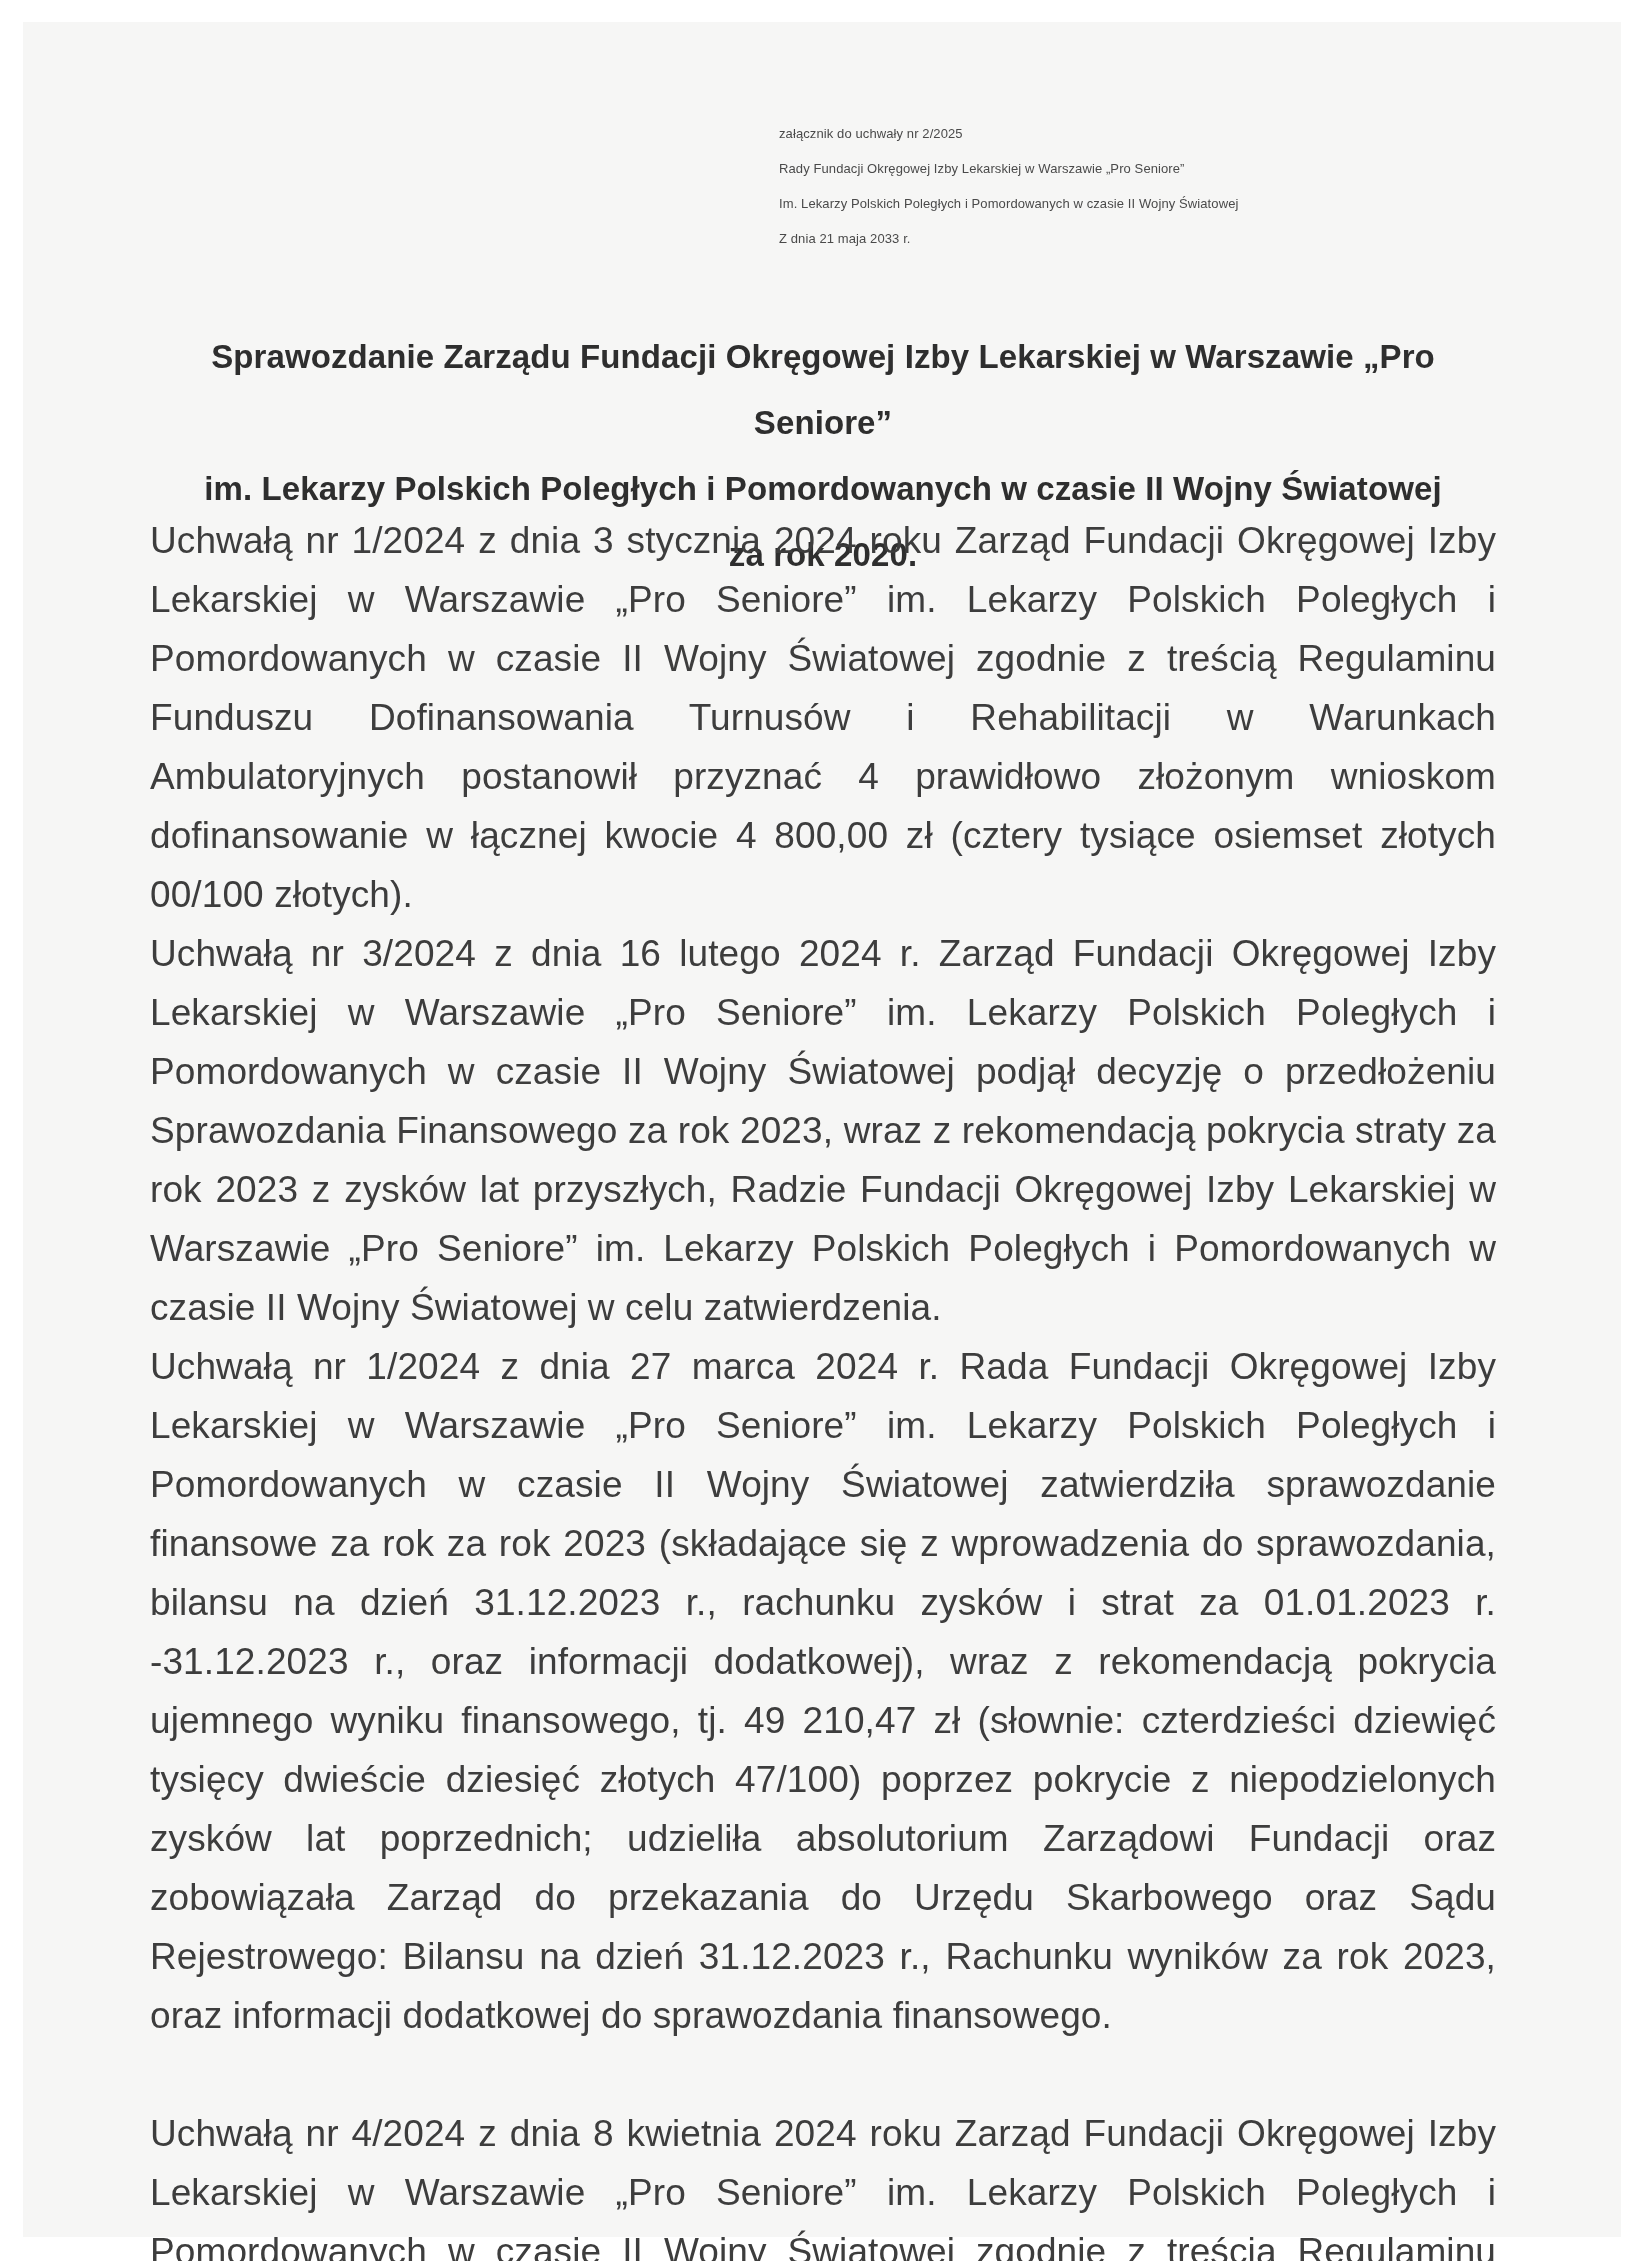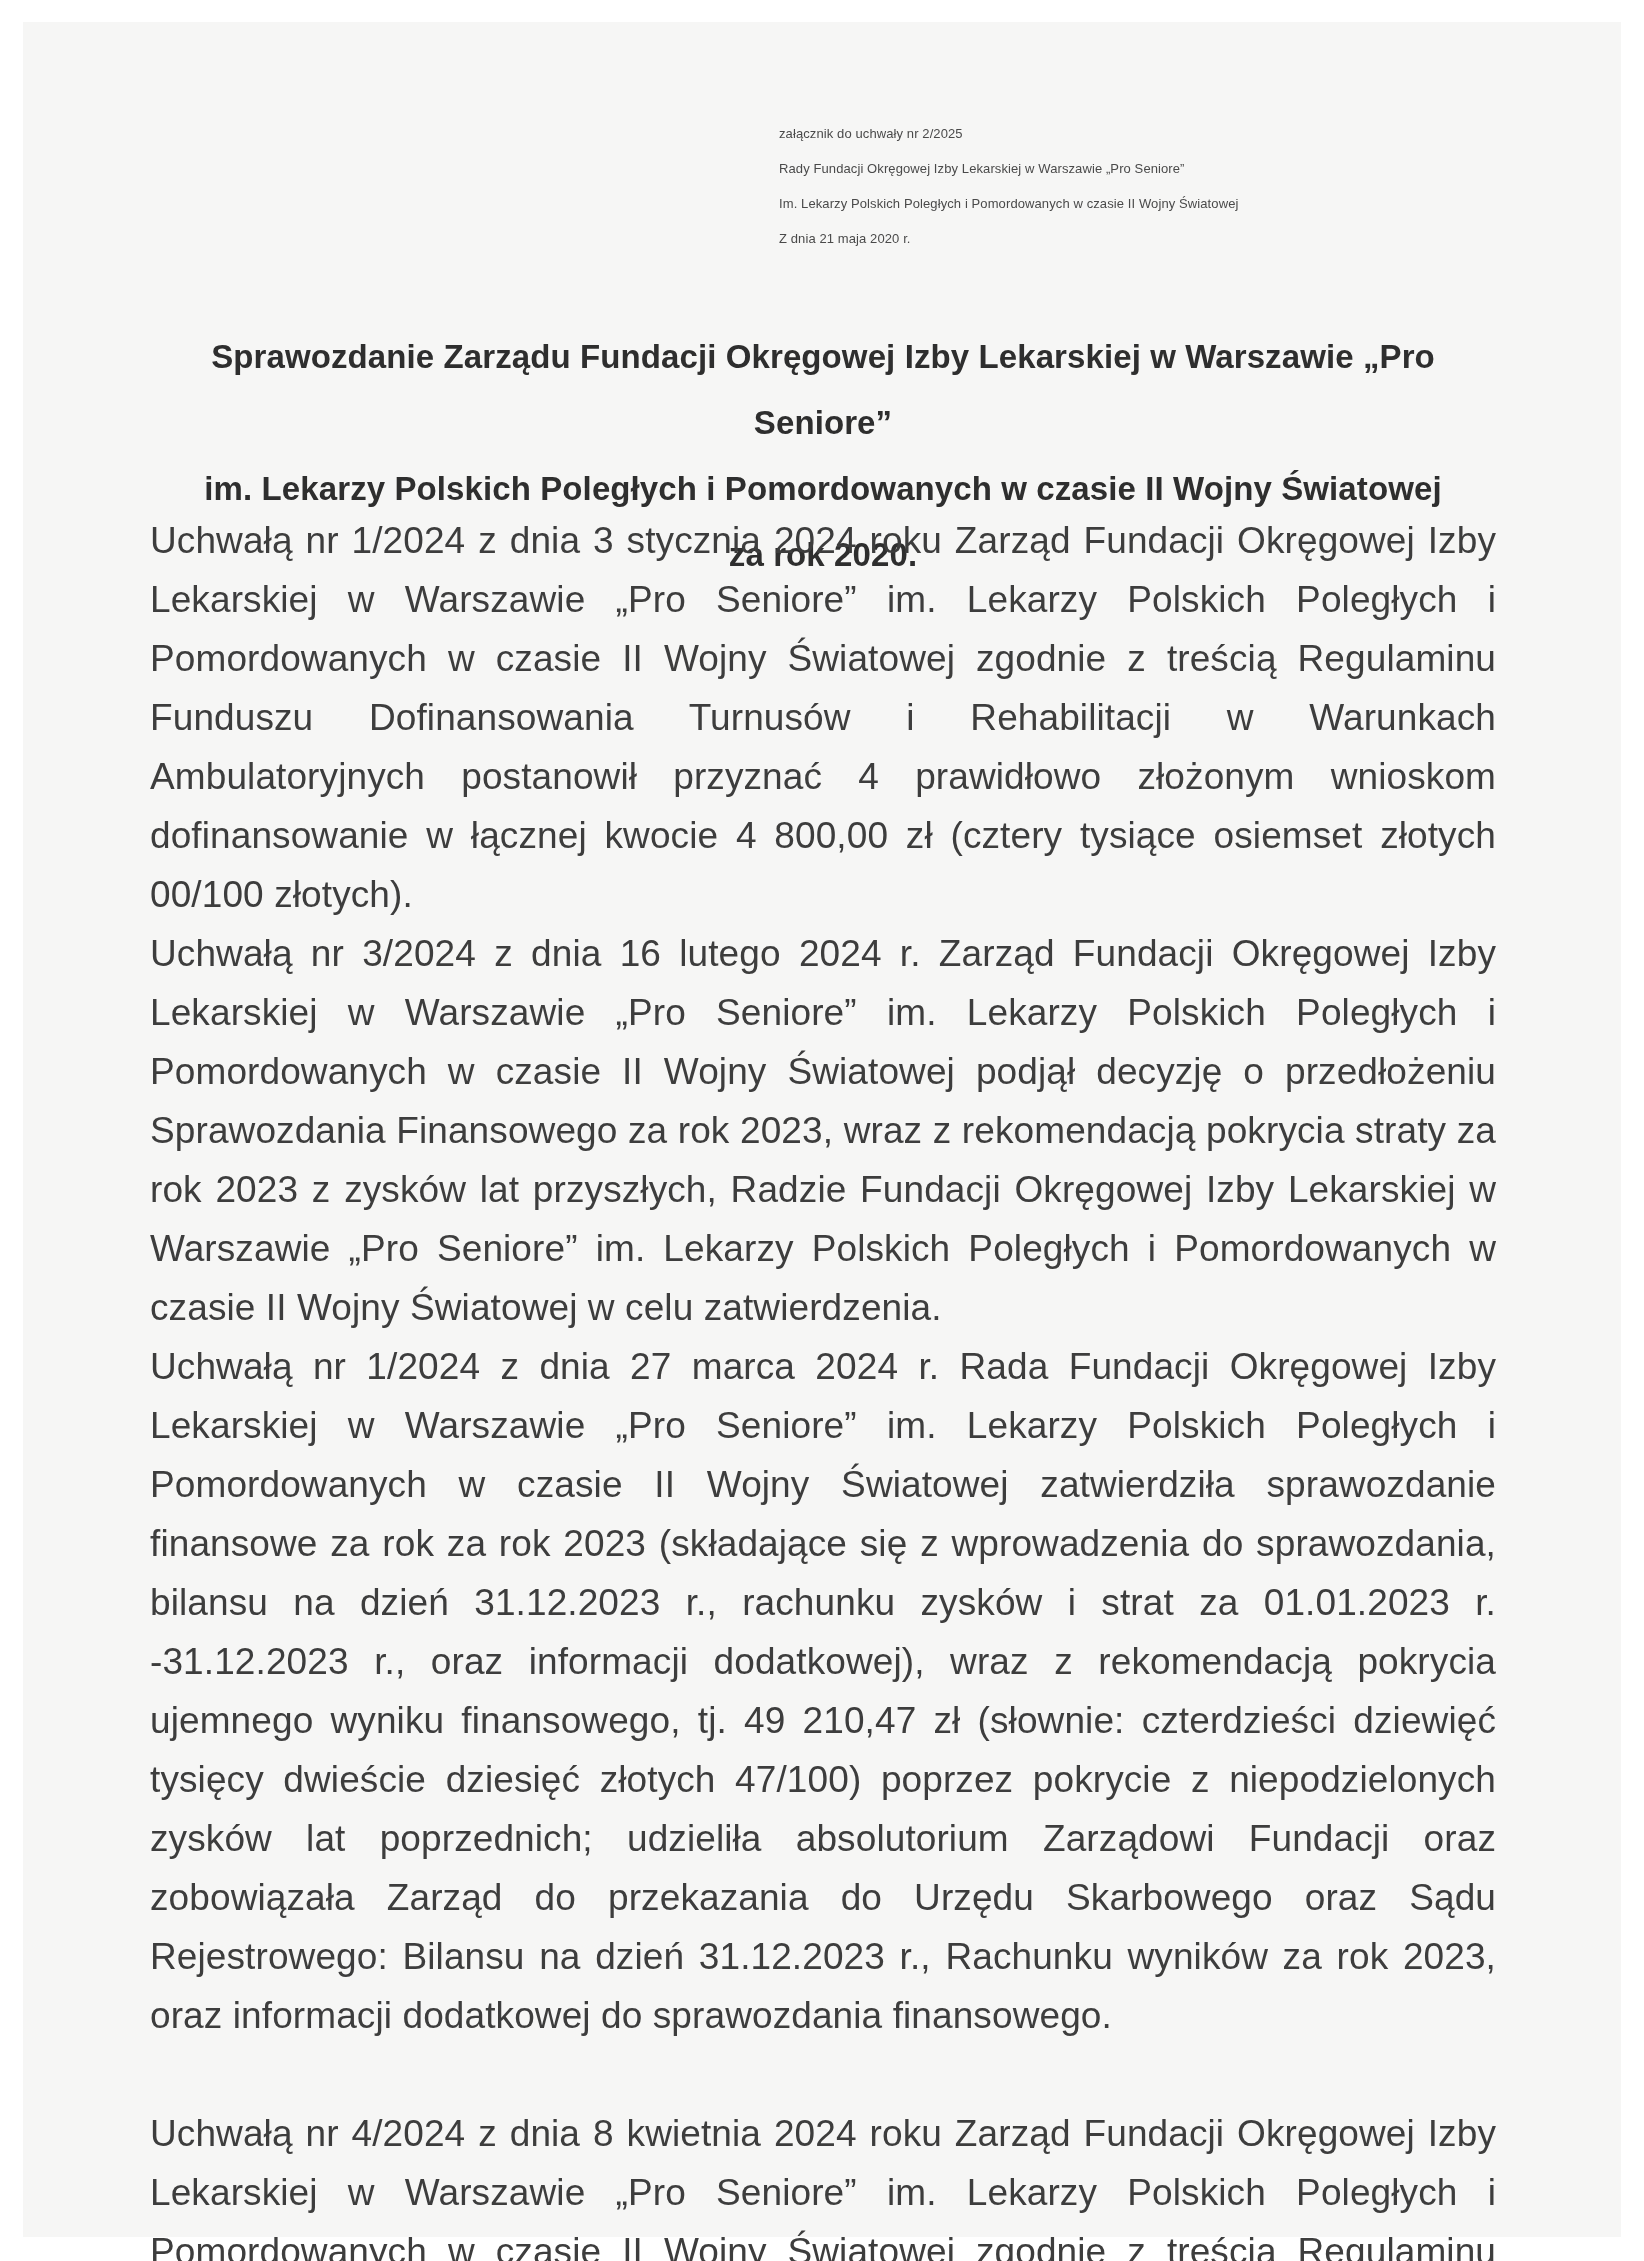--- a/index.html
+++ b/index.html
@@ -69,21 +69,21 @@
 </head>
 <body>
 
 <div class="scan-area">
   <div class="page">
 
     <div class="annotation">
       <div>załącznik do uchwały nr 2/2025</div>
       <div>Rady Fundacji Okręgowej Izby Lekarskiej w Warszawie „Pro Seniore”</div>
       <div>Im. Lekarzy Polskich Poległych i Pomordowanych w czasie II Wojny Światowej</div>
-      <div>Z dnia 21 maja 2020 r.</div>
+      <div>Z dnia 21 maja 2033 r.</div>
     </div>
 
     <div class="doc-title">
       <div>Sprawozdanie Zarządu Fundacji Okręgowej Izby Lekarskiej w Warszawie „Pro Seniore”</div>
       <div>im. Lekarzy Polskich Poległych i Pomordowanych w czasie II Wojny Światowej</div>
       <div>za rok 2020.</div>
     </div>
 
     <div class="doc-body">
       <p>Uchwałą nr 1/2024 z dnia 3 stycznia 2024 roku Zarząd Fundacji Okręgowej Izby Lekarskiej w Warszawie „Pro Seniore” im. Lekarzy Polskich Poległych i Pomordowanych w czasie II Wojny Światowej zgodnie z treścią Regulaminu Funduszu Dofinansowania Turnusów i Rehabilitacji w Warunkach Ambulatoryjnych postanowił przyznać 4 prawidłowo złożonym wnioskom dofinansowanie w łącznej kwocie 4 800,00 zł (cztery tysiące osiemset złotych 00/100 złotych).</p>

